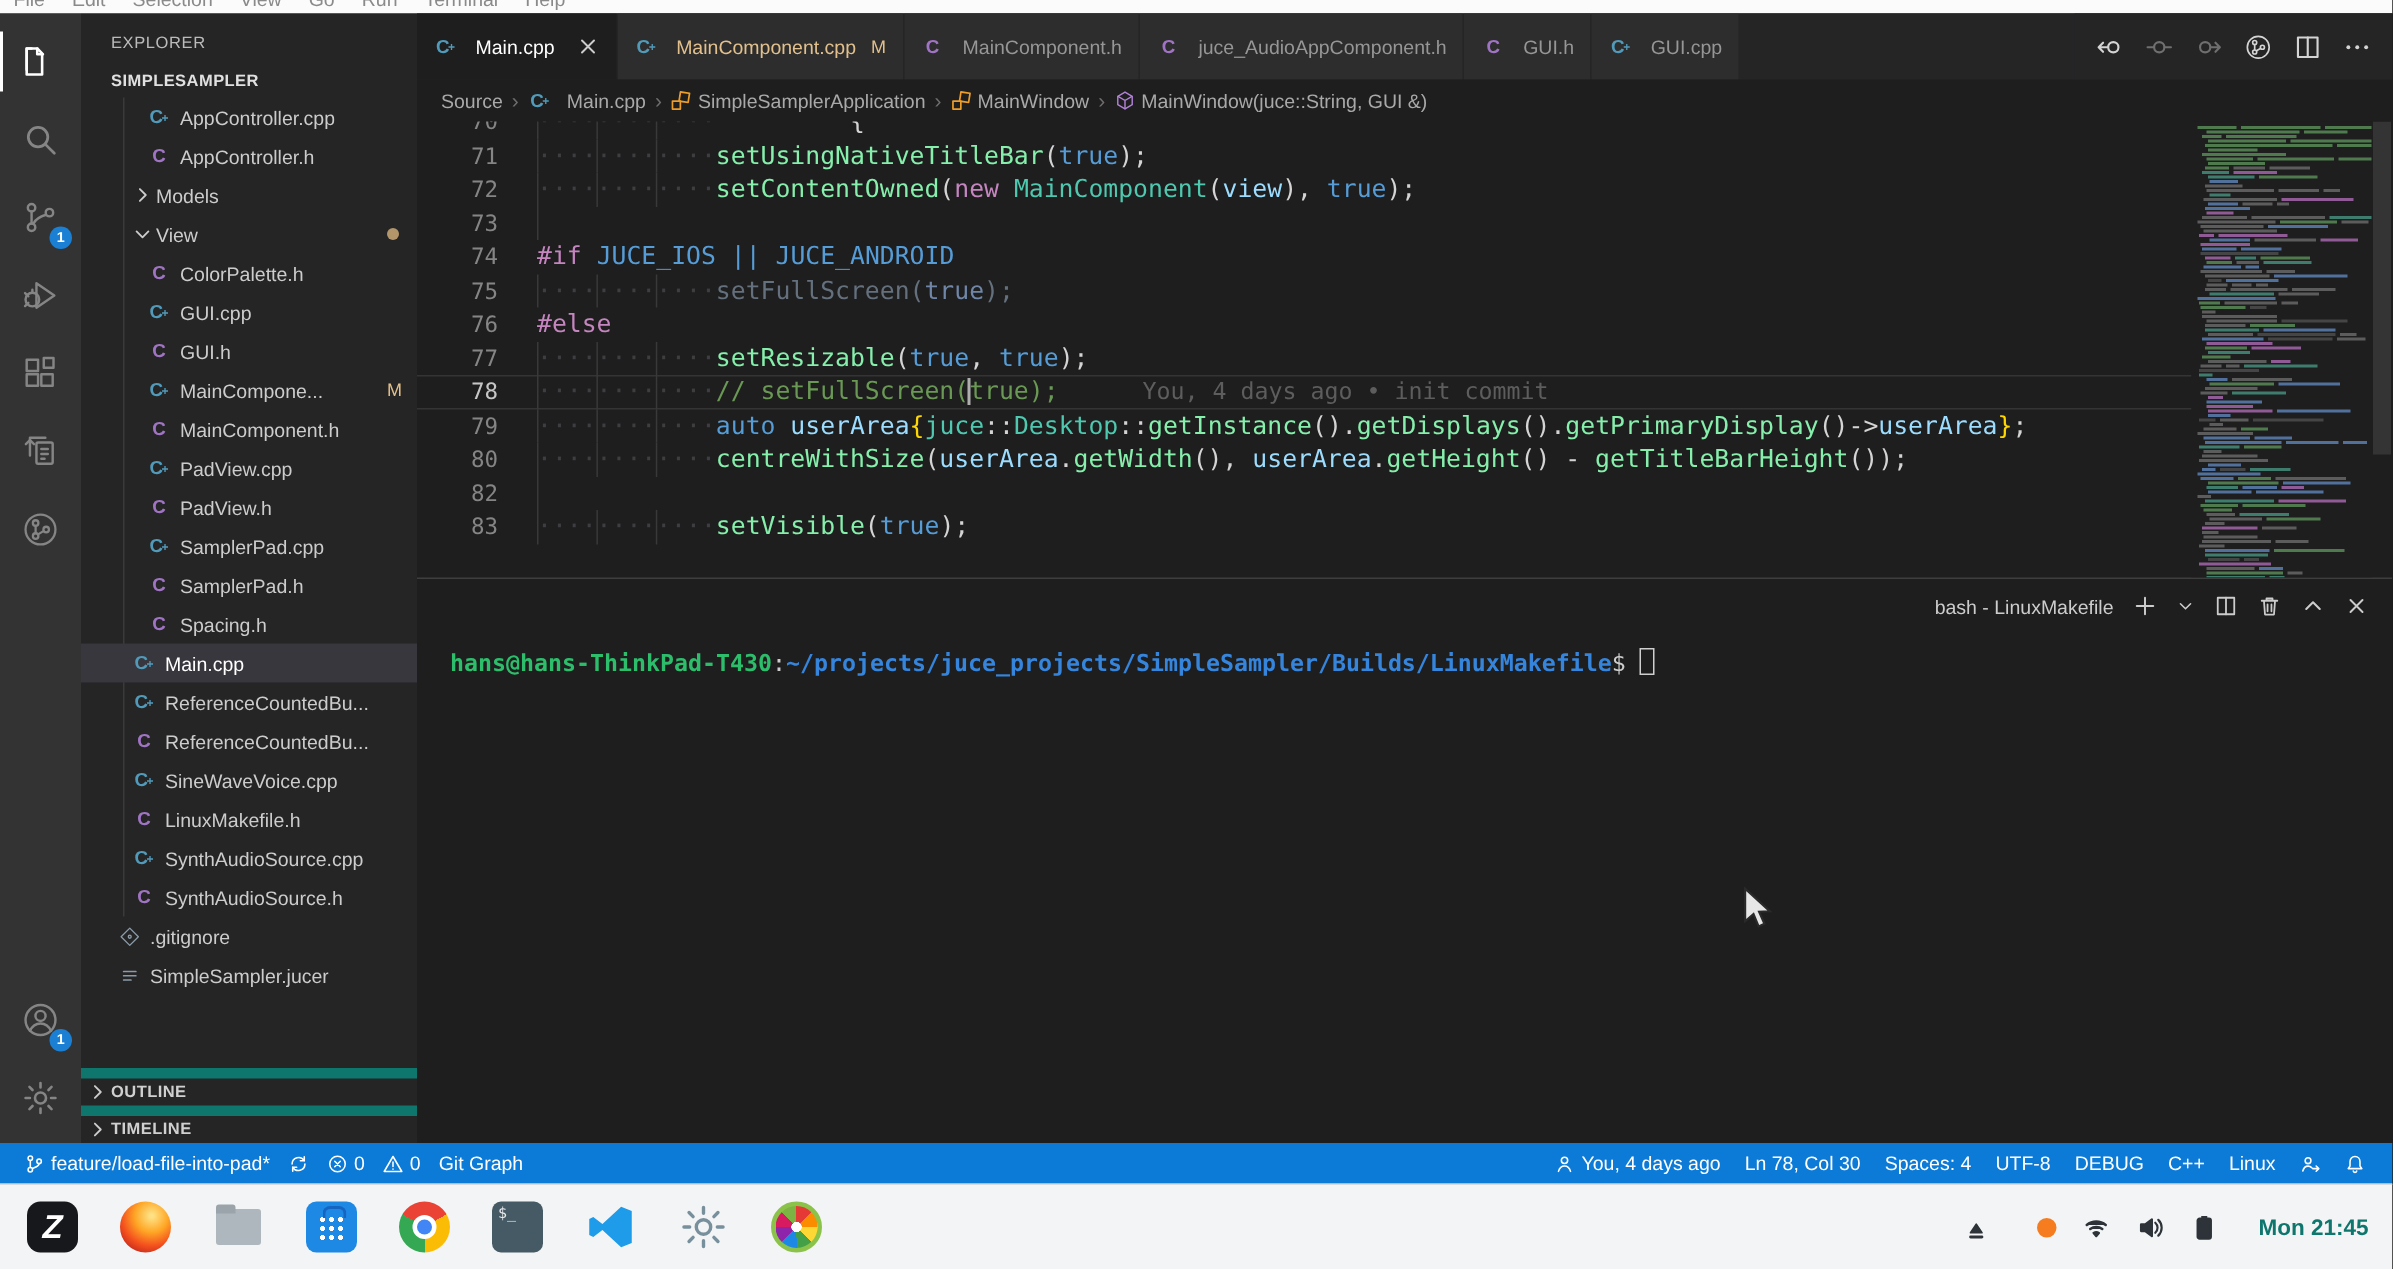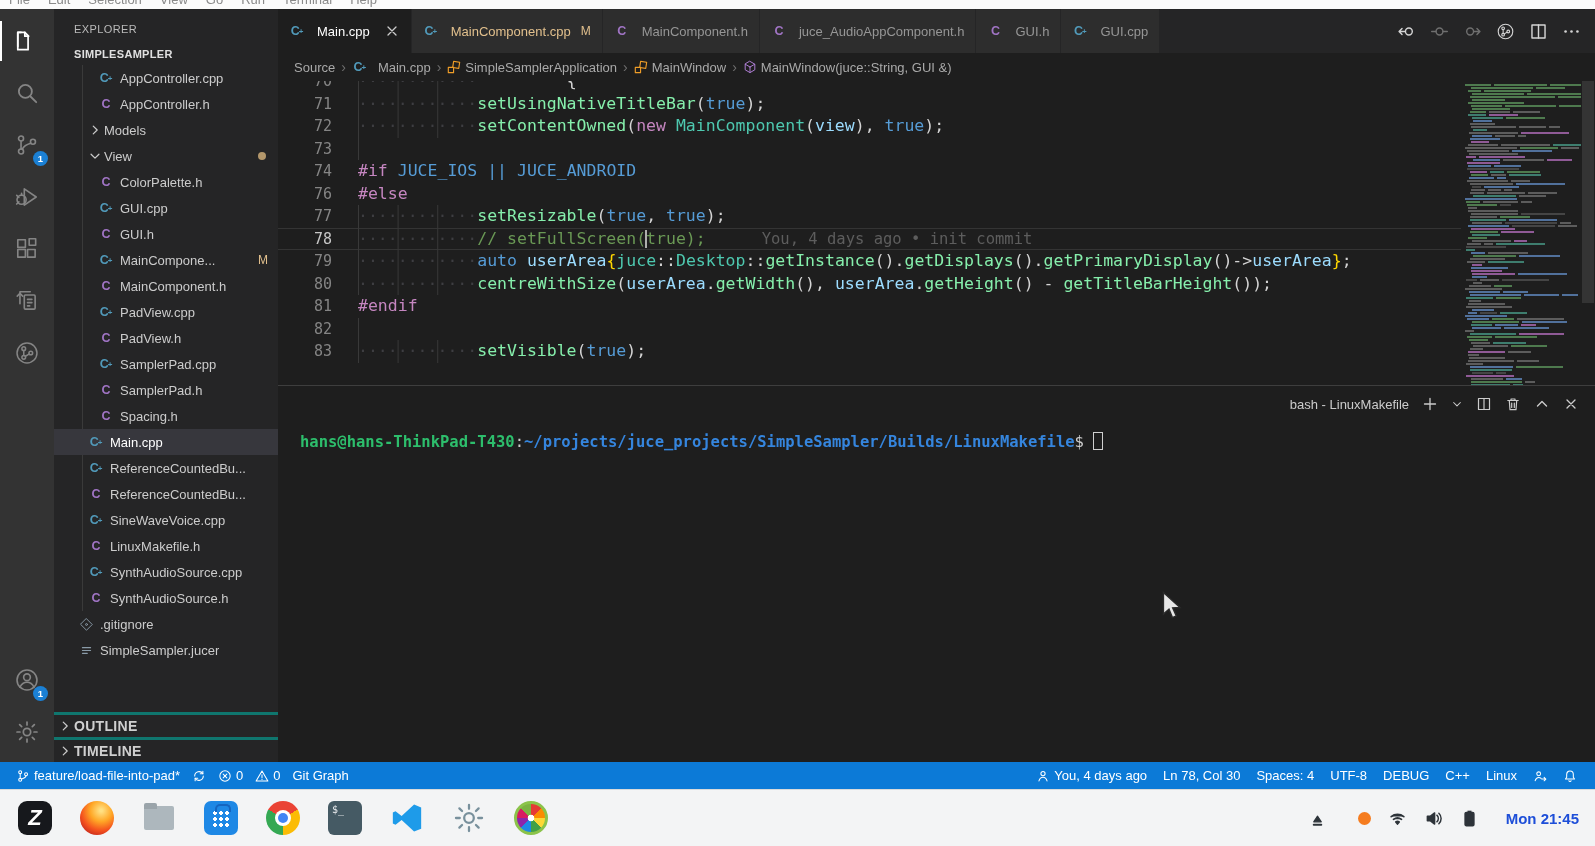--- a/index.html
+++ b/index.html
@@ -37,21 +37,21 @@
   .row .chev { width:14px; height:14px; color:#cccccc; flex:none; margin-right:2px; }
   .row .lbl { overflow:hidden; text-overflow:ellipsis; }
   .row .gitm { margin-left:auto; margin-right:10px; color:#e2c08d; font-size:12px; }
   .row .moddot { position:absolute; right:12px; width:8px; height:8px; border-radius:50%; background:#b3976b; }
   .fi { width:16px; flex:none; margin-right:6px; display:inline-flex; justify-content:center; align-items:center;
         font-weight:700; font-size:12.5px; font-family:"Liberation Sans",sans-serif; }
   .fi.cpp { color:#519aba; } .fi.h { color:#a074c4; }
   .fi i { font-style:normal; font-size:8px; vertical-align:5px; margin-left:-1px; }
   .fi .ic { width:13px; height:13px; color:#8a9ba8; }
   .sb-foot { position:absolute; bottom:0; left:0; right:0; }
-  .sb-foot .frow { height:25px; border-top:3px solid #0f766e; display:flex; align-items:center; font-size:14px; font-weight:700; letter-spacing:.3px; padding-left:4px; color:#d0d0d0; cursor:pointer;text-align:center; }
+  .sb-foot .frow { height:25px; border-top:7px solid #0f766e; display:flex; align-items:center; font-size:11px; font-weight:700; letter-spacing:.3px; padding-left:4px; color:#d0d0d0; cursor:pointer;text-align:center; }
   .sb-foot .ic { width:14px; height:14px; margin-right:2px; color:#cccccc; }
 
   
   .main { flex:1; display:flex; flex-direction:column; background:#1e1e1e; min-width:0; }
   .tabbar { height:44px; background:#252526; display:flex; }
   .tabs { display:flex; flex:1; overflow:hidden; }
   .tab { display:flex; align-items:center; gap:6px; padding:0 11px; background:#2d2d2d; margin-right:1px;
     font-size:13px; color:#969696; cursor:pointer; white-space:nowrap; flex:none; }
   .tab.active { background:#1e1e1e; color:#ffffff; }
   .tab.modified { color:#e2c08d; }
@@ -129,21 +129,21 @@
   .chrome::before { content:""; position:absolute; inset:9px; background:#fff; border-radius:50%; }
   .chrome::after { content:""; position:absolute; inset:12px; background:#4285f4; border-radius:50%; }
   .terminalapp { background:#455a64; border-radius:6px; color:#e8eaed; font-family:"DejaVu Sans Mono",monospace; font-size:10px; padding:3px 0 0 4px; }
   .settingsapp { color:#78909c; }
   .colorwheel { border-radius:50%; border:3px solid #8bc34a;
      background:radial-gradient(circle, #ffffff 0 17%, rgba(255,255,255,0) 18%),
        conic-gradient(#e53935 0 45deg, #fb8c00 45deg 90deg, #fdd835 90deg 135deg, #43a047 135deg 180deg, #1e88e5 180deg 225deg, #8e24aa 225deg 270deg, #d81b60 270deg 315deg, #7cb342 315deg 360deg); }
   .tray { margin-left:auto; display:flex; align-items:center; gap:17px; padding-right:16px; color:#2d3339; }
   .tray .ic { width:19px; height:19px; }
   .recdot { width:13px; height:13px; border-radius:50%; background:#f57c1f; }
-  .clock { font-size:15px; font-weight:700; color:#1d4ed8; margin-left:10px; white-space:nowrap; }
+  .clock { font-size:15px; font-weight:700; color:#0f766e; margin-left:10px; white-space:nowrap; }
   .tray-eject { margin-right:14px; }
 
   .mouse { position:absolute; left:1162px; top:591px; width:20px; height:24px; z-index:50; pointer-events:none; }
 
   .ic svg { width:100%; height:100%; display:block; }
 </style>
 </head>
 <body>
 
 <nav class="menubar">
@@ -516,26 +516,26 @@
         </span>
       </div>
 
     <div class="editor">
       <div class="codewrap">
           <div class="cl"><span class="ln">70</span><span class="lt g3"><span class="ws">············</span><span class="pl">         </span><span class="pl">{</span></span></div>
           <div class="cl"><span class="ln">71</span><span class="lt g3"><span class="ws">············</span><span class="fn">setUsingNativeTitleBar</span><span class="pl">(</span><span class="kw">true</span><span class="pl">);</span></span></div>
           <div class="cl"><span class="ln">72</span><span class="lt g3"><span class="ws">············</span><span class="fn">setContentOwned</span><span class="pl">(</span><span class="pp">new</span><span class="pl"> </span><span class="ty">MainComponent</span><span class="pl">(</span><span class="vr">view</span><span class="pl">)</span><span class="pl">, </span><span class="kw">true</span><span class="pl">);</span></span></div>
           <div class="cl"><span class="ln">73</span><span class="lt g1"></span></div>
           <div class="cl"><span class="ln">74</span><span class="lt"><span class="pp">#if</span><span class="pl"> </span><span class="kw">JUCE_IOS</span><span class="pl"> </span><span class="kw">||</span><span class="pl"> </span><span class="kw">JUCE_ANDROID</span></span></div>
+          <div class="cl"><span class="ln">75</span><span class="lt g3"><span class="ws">············</span><span class="dim">setFullScreen(</span><span class="dimb">true</span><span class="dim">);</span></span></div>
           <div class="cl"><span class="ln">76</span><span class="lt"><span class="pp">#else</span></span></div>
           <div class="cl"><span class="ln">77</span><span class="lt g3"><span class="ws">············</span><span class="fn">setResizable</span><span class="pl">(</span><span class="kw">true</span><span class="pl">, </span><span class="kw">true</span><span class="pl">);</span></span></div>
           <div class="cl cur"><span class="ln">78</span><span class="lt g3"><span class="ws">············</span><span class="cm">// setFullScreen(true);</span><span class="blame">You, 4 days ago • init commit</span><span class="caret"></span></span></div>
           <div class="cl"><span class="ln">79</span><span class="lt g3"><span class="ws">············</span><span class="kw">auto</span><span class="pl"> </span><span class="vr">userArea</span><span class="br">{</span><span class="ty">juce</span><span class="pl">::</span><span class="ty">Desktop</span><span class="pl">::</span><span class="fn">getInstance</span><span class="pl">().</span><span class="fn">getDisplays</span><span class="pl">().</span><span class="fn">getPrimaryDisplay</span><span class="pl">()</span><span class="pl">-&gt;</span><span class="vr">userArea</span><span class="br">}</span><span class="pl">;</span></span></div>
           <div class="cl"><span class="ln">80</span><span class="lt g3"><span class="ws">············</span><span class="fn">centreWithSize</span><span class="pl">(</span><span class="vr">userArea</span><span class="pl">.</span><span class="fn">getWidth</span><span class="pl">(), </span><span class="vr">userArea</span><span class="pl">.</span><span class="fn">getHeight</span><span class="pl">()</span><span class="pl"> - </span><span class="fn">getTitleBarHeight</span><span class="pl">());</span></span></div>
-          <div class="cl"><span class="ln">81</span><span class="lt"><span class="pp">#endif</span></span></div>
           <div class="cl"><span class="ln">82</span><span class="lt g1"></span></div>
           <div class="cl"><span class="ln">83</span><span class="lt g3"><span class="ws">············</span><span class="fn">setVisible</span><span class="pl">(</span><span class="kw">true</span><span class="pl">);</span></span></div>
         </div>
       <div class="minimap">
           <div class="mrow" style="padding-left: 4.00044px;"><span style="background: rgb(78, 122, 78); width: 25.8968px;"></span><span style="background: rgb(78, 122, 78); width: 53.2807px;"></span><span style="background: rgb(78, 122, 78); width: 71.9245px;"></span></div>
           <div class="mrow" style="padding-left: 10.0406px;"><span style="background: rgb(78, 122, 78); width: 62.0527px;"></span><span style="background: rgb(78, 122, 78); width: 28.5704px;"></span></div>
           <div class="mrow" style="padding-left: 6.99385px;"><span style="background: rgb(78, 122, 78); width: 12.5804px;"></span><span style="background: rgb(78, 122, 78); width: 47.7711px;"></span></div>
           <div class="mrow" style="padding-left: 11.3792px;"><span style="background: rgb(78, 122, 78); width: 51.6097px;"></span><span style="background: rgb(78, 122, 78); width: 66.5226px;"></span></div>
           <div class="mrow" style="padding-left: 9.15003px;"><span style="background: rgb(78, 122, 78); width: 85.2084px;"></span><span style="background: rgb(78, 122, 78); width: 36.5078px;"></span></div>
           <div class="mrow" style="padding-left: 10.6974px;"><span style="background: rgb(78, 122, 78); width: 33.2994px;"></span></div>

